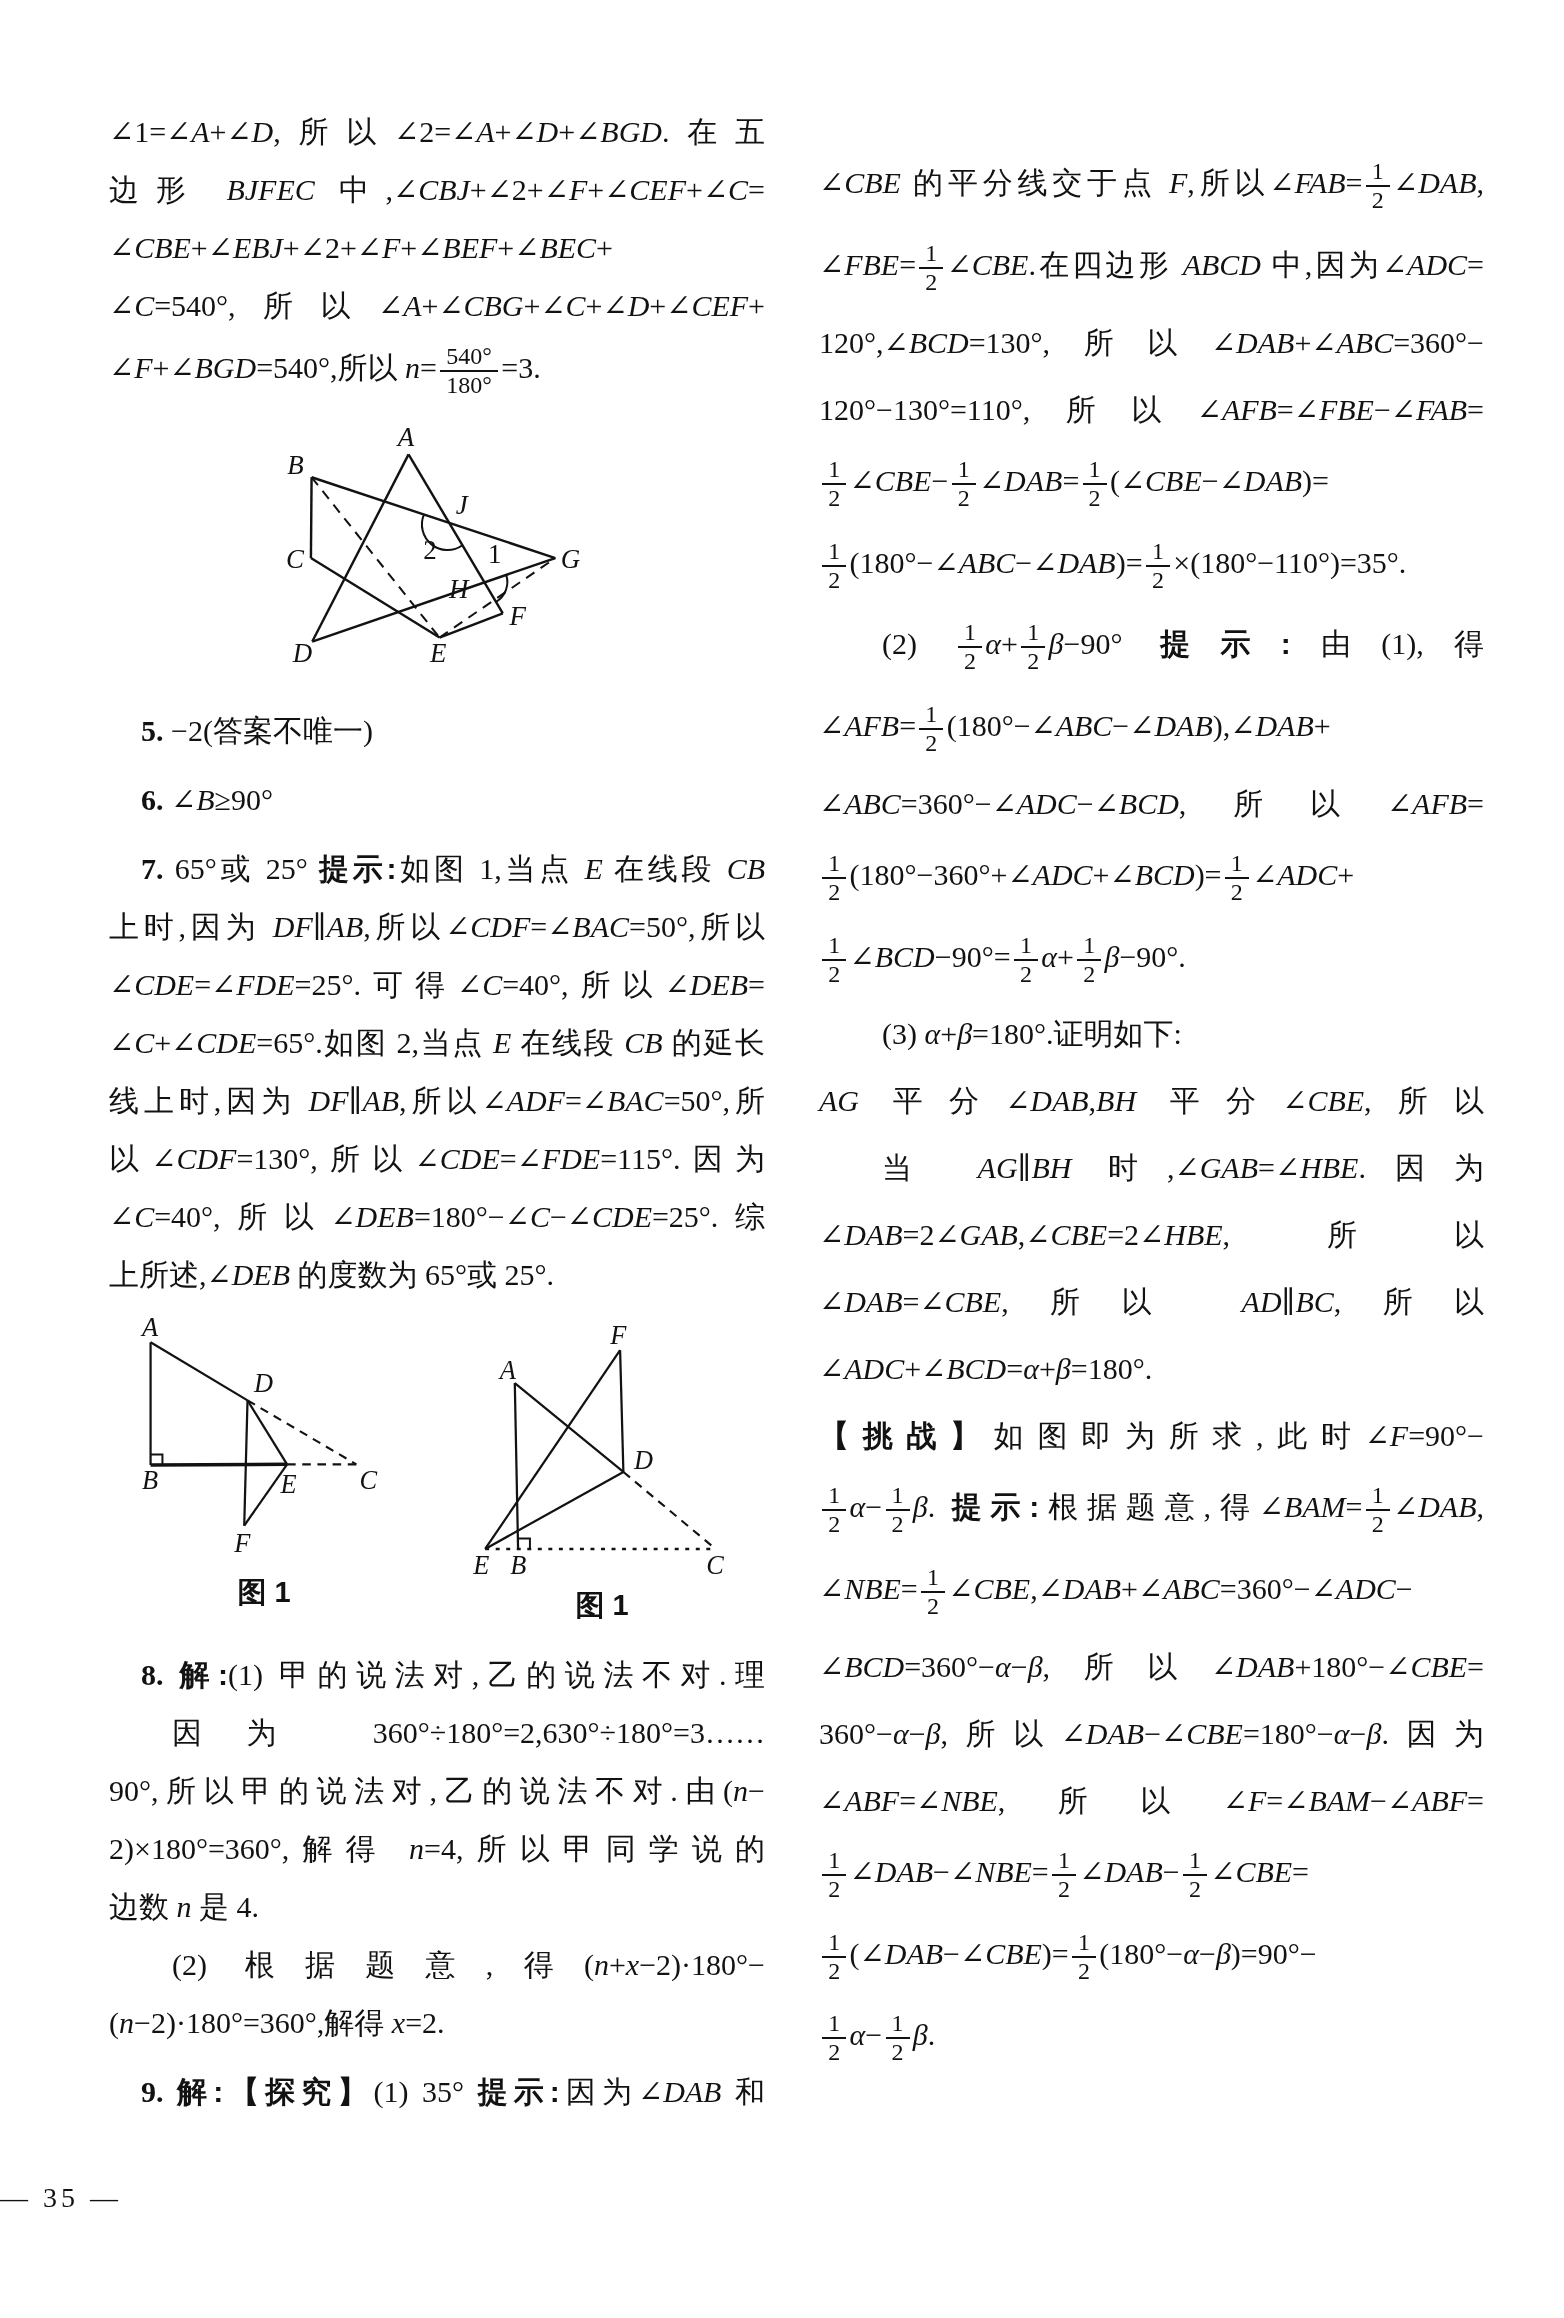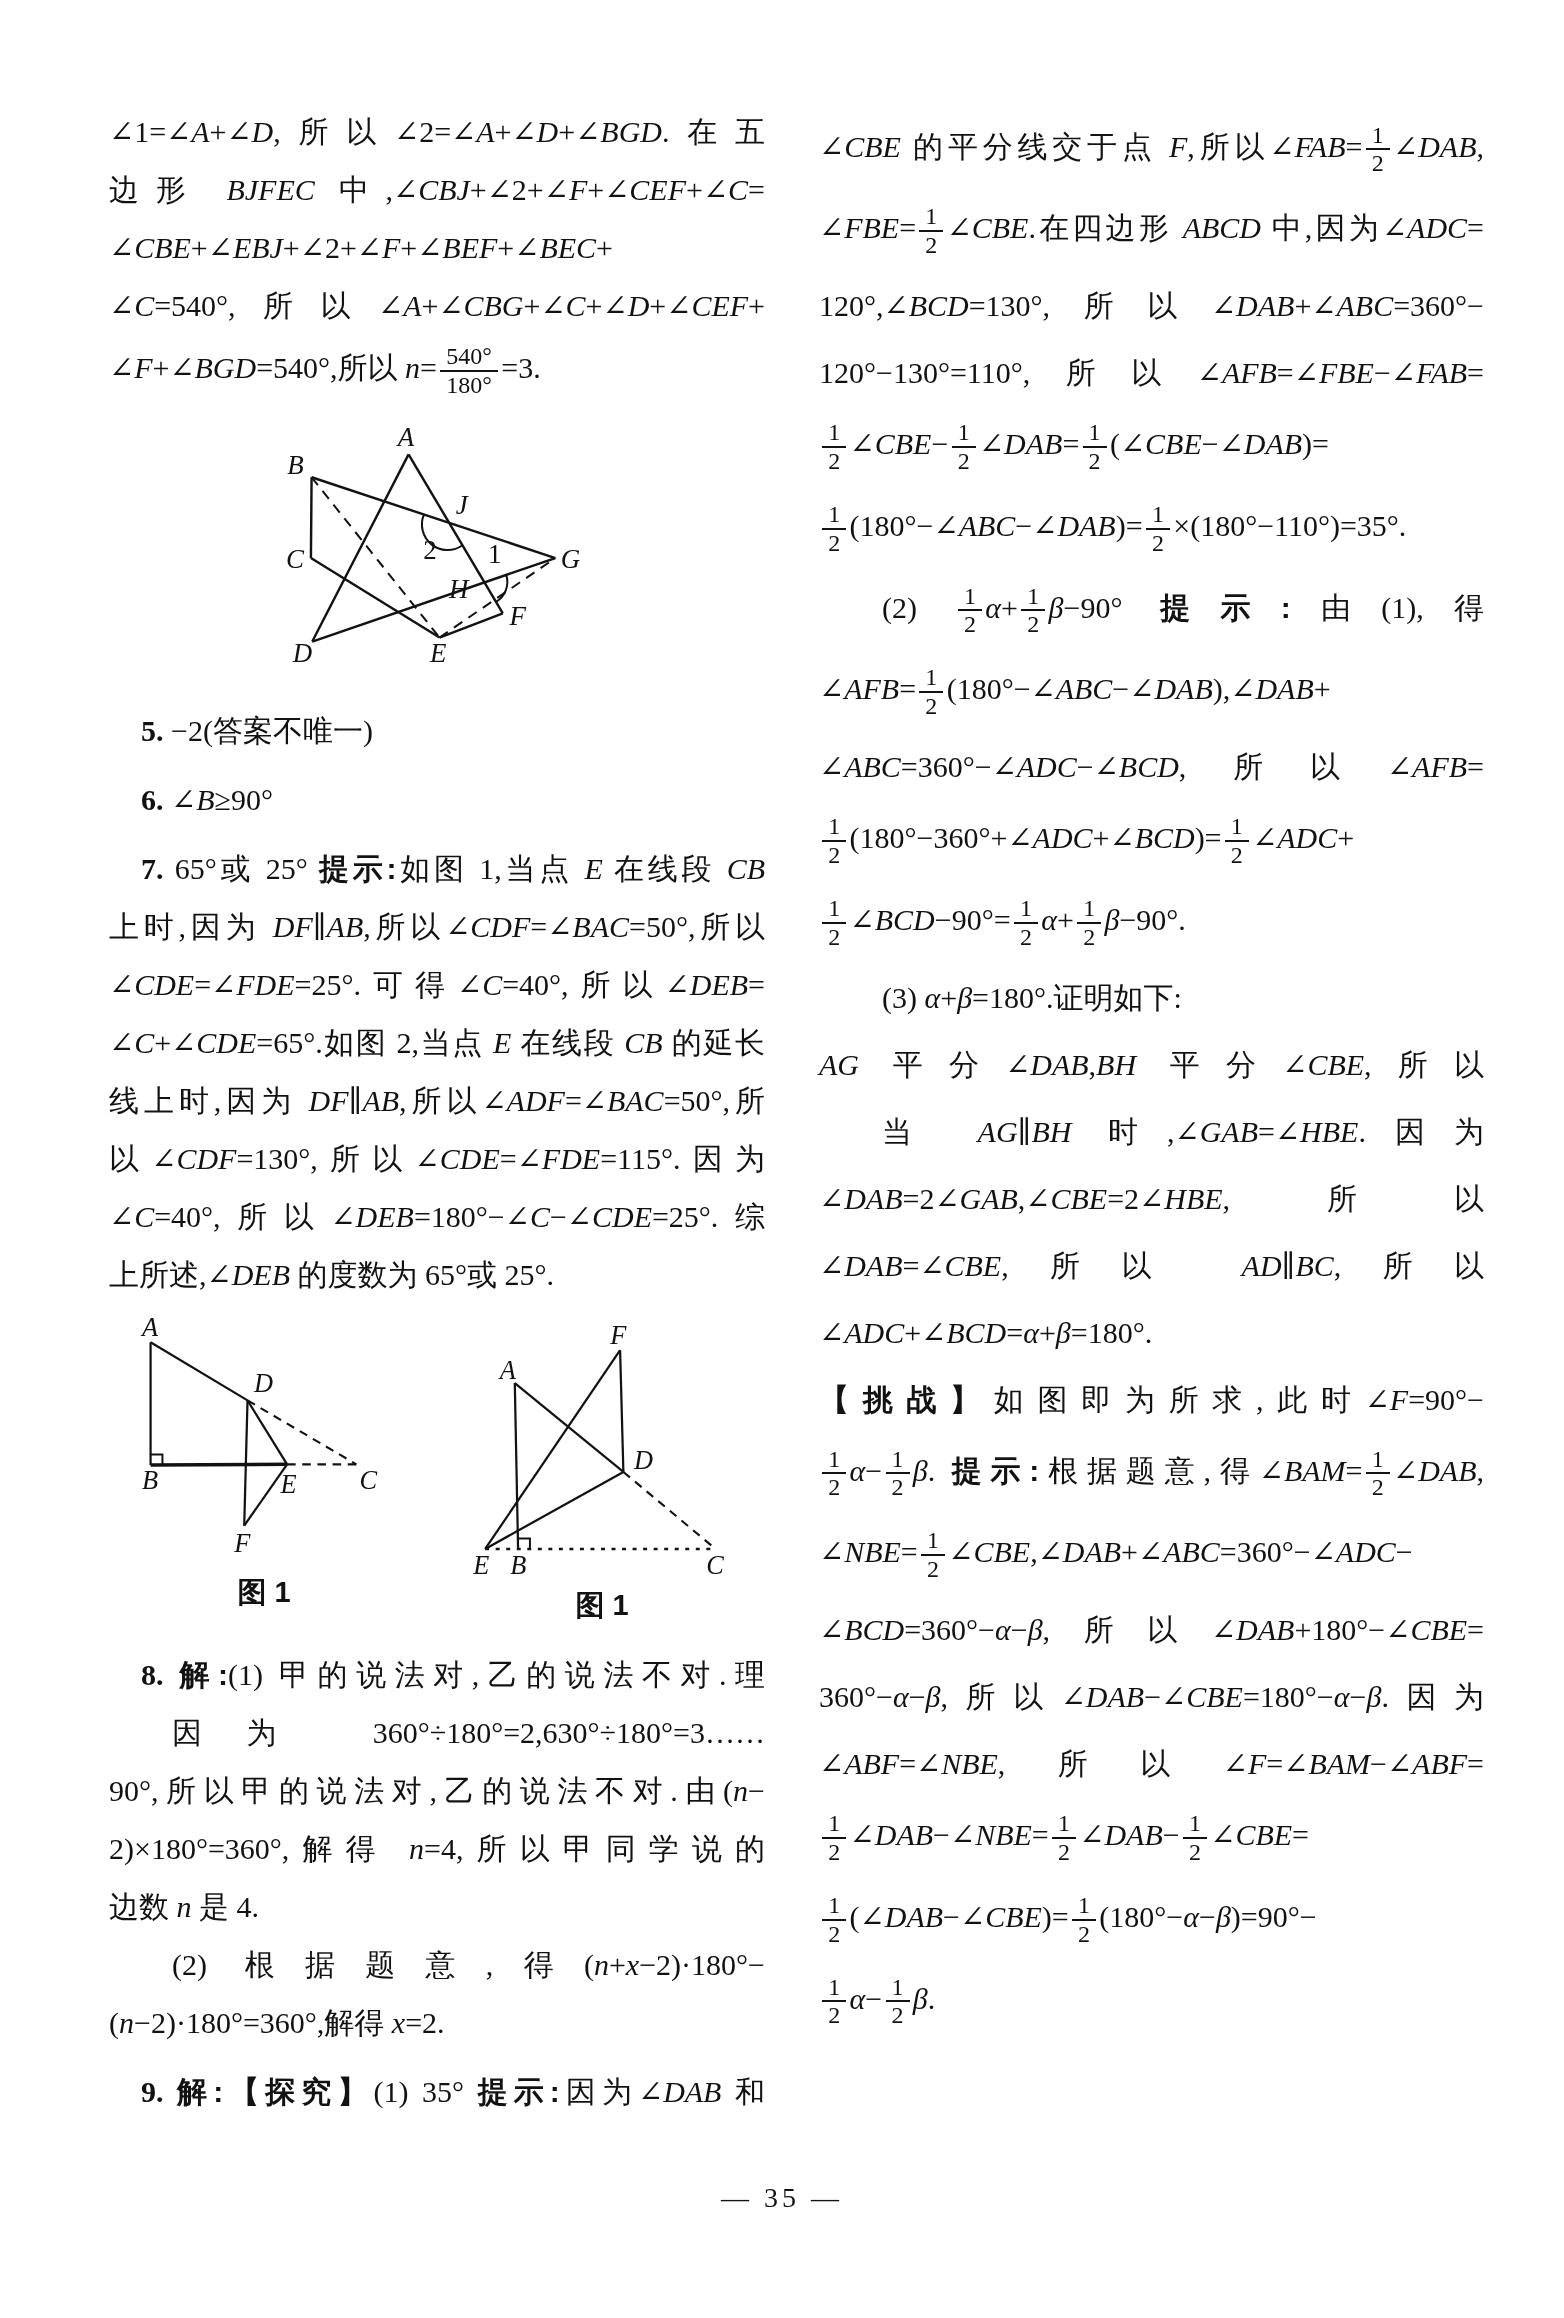--- a/index.html
+++ b/index.html
@@ -2,21 +2,21 @@
 <html lang="zh" style="font-size:10.5px"><head>
 <meta charset="utf-8">
 <style>
   html,body{margin:0;padding:0;}
   body{
     width:1564px;height:2319px;
     background:#ffffff;color:#121212;
     font-family:"Liberation Serif","DejaVu Serif",serif;
     position:relative;overflow:hidden;
   }
-  .cols{display:flex;align-items:flex-start;padding:111px 0 0 109px;}
+  .cols{display:flex;align-items:center;padding:111px 0 0 109px;}
   .col-left{width:656px;}
   .col-right{width:665px;padding-top:10.5px;}
   .divider{border-left:2px dotted #3c3c3c;margin:6.6px 28px 26px 24px;}
   .line{font-size:30px;line-height:41px;margin-bottom:17px;white-space:normal;}
   .col-right .line{margin-bottom:26px;}
   .j{text-align:justify;text-align-last:justify;}
   .i1{padding-left:32px;margin-top:28px;}
   .i2{padding-left:63px;}
   i{font-style:italic;}
   b{font-weight:bold;}
@@ -30,21 +30,21 @@
   .frac span:first-child{border-bottom:2px solid #121212;}
   .starwrap{text-align:center;margin:14.5px 0 17px;}
   .figrow{display:flex;justify-content:center;gap:86px;margin:17px 0 20px;}
   .figcell{text-align:center;}
   .figcap{font-size:29px;font-weight:bold;margin-top:9.2px;font-family:Liberation Sans, sans-serif;}
   svg{overflow:visible;}
   svg text{font-family:"Liberation Serif","DejaVu Serif",serif;font-size:40px;font-style:italic;fill:#121212;}
   svg text.num{font-style:normal;}
   .footer{
     position:absolute;top:2182px;left:0;right:0;
-    text-align:center;font-size:28px;letter-spacing:4px;
+    text-align:left;font-size:28px;letter-spacing:4px;
   }
 </style>
 </head>
 <body>
 
 <div class="cols">
 
   <div class="col-left">
     <div>
         <div class="line j">∠1=∠<i>A</i>+∠<i>D</i>,所以∠2=∠<i>A</i>+∠<i>D</i>+∠<i>BGD</i>.在五</div>

